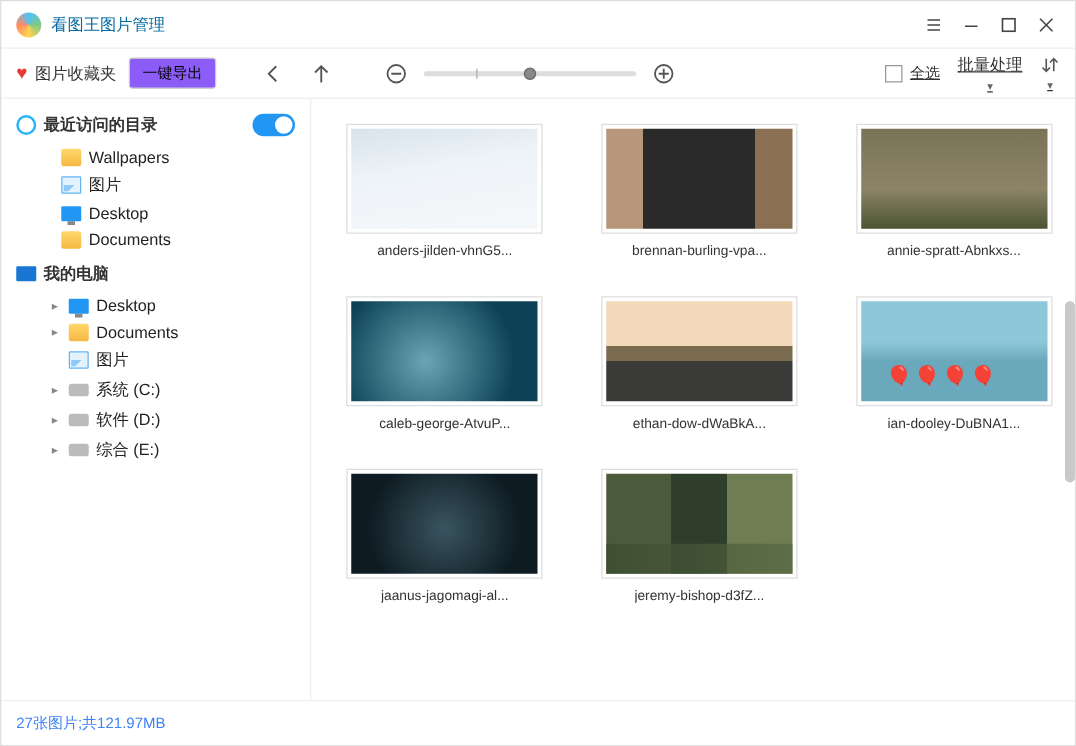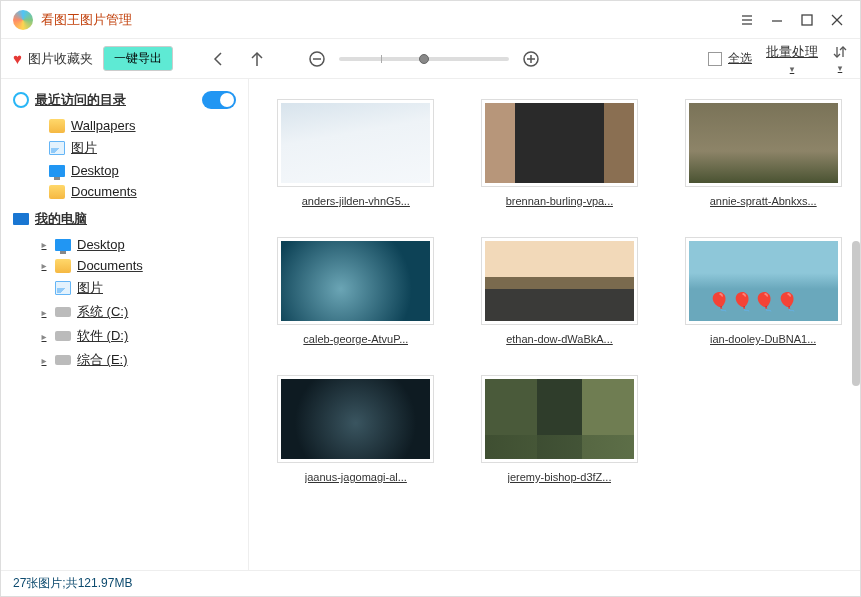--- a/index.html
+++ b/index.html
@@ -1,39 +1,39 @@
 <!DOCTYPE html>
 <html><head>
 <meta charset="utf-8">
 <style>
 * { margin:0; padding:0; box-sizing:border-box; font-family:"Microsoft YaHei",sans-serif; }
 body { background:#fff; font-size:12px; color:#333; }
 .window { width:861px; height:597px; display:flex; flex-direction:column; border:1px solid #ddd; position:relative; }
 .titlebar { height:38px; display:flex; align-items:center; padding:0 8px 0 12px; border-bottom:1px solid #eee; }
 .titlebar .app-icon { width:20px; height:20px; border-radius:50%; background:conic-gradient(#4fc3f7,#81c784,#ffd54f,#ff8a65,#4fc3f7); margin-right:8px; }
-.titlebar .title { font-size:13px; color:#c2410c; }
+.titlebar .title { font-size:13px; color:#0369a1; }
 .titlebar .spacer { flex:1; }
 .win-btn { width:30px; height:30px; display:flex; align-items:center; justify-content:center; color:#555; }
 .win-btn svg { width:14px; height:14px; stroke:#444; stroke-width:1.3; fill:none; }
 .toolbar { height:40px; display:flex; align-items:center; padding:0 12px; border-bottom:1px solid #eee; gap:10px; }
 .fav { display:flex; align-items:center; gap:6px; font-size:13px; }
 .heart { color:#e53935; font-size:15px; }
-.export-btn { background:#5eead4; border:1px solid #ccc; border-radius:3px; padding:3px 10px; font-size:12px; }
+.export-btn { background:#8b5cf6; border:1px solid #ccc; border-radius:3px; padding:3px 10px; font-size:12px; }
 .tb-sep { flex:0 0 12px; }
 .icon-btn { width:28px; height:28px; display:flex; align-items:center; justify-content:center; }
 .icon-btn svg { width:18px; height:18px; stroke:#555; stroke-width:1.5; fill:none; }
 .zoom { display:flex; align-items:center; gap:8px; }
 .slider { width:170px; height:4px; background:#ddd; border-radius:2px; position:relative; }
 .slider .thumb { position:absolute; top:50%; left:50%; width:10px; height:10px; background:#888; border:1px solid #666; border-radius:50%; transform:translate(-50%,-50%); }
 .slider .tick { position:absolute; top:50%; left:25%; width:1px; height:8px; background:#aaa; transform:translateY(-50%); }
 .tool-right { margin-left:auto; display:flex; align-items:center; gap:14px;text-decoration:underline; }
 .chk { width:14px; height:14px; border:1px solid #999; }
 .menu-txt { display:flex; align-items:center; gap:3px; font-size:13px;flex-direction:column; }
 .chev { font-size:9px; color:#666; }
-.body { flex:1; display:flex; overflow:hidden;text-decoration:underline; }
+.body { flex:1; display:flex; overflow:hidden; }
 .sidebar { width:248px; border-right:1px solid #eee; padding:8px 0; overflow-y:auto; }
 .sec-hdr { display:flex; align-items:center; padding:4px 12px 6px; gap:6px; }
 .clock-ico { width:16px; height:16px; border:2px solid #29b6f6; border-radius:50%; position:relative; }
 .sec-title { font-weight:bold; font-size:13px; }
 .toggle { margin-left:auto; width:34px; height:18px; background:#2196f3; border-radius:9px; position:relative; }
 .toggle::after { content:""; position:absolute; right:2px; top:2px; width:14px; height:14px; background:#fff; border-radius:50%; }
 .tree-item { display:flex; align-items:center; padding:3px 8px 3px 20px; gap:6px; font-size:13px; color:#222; }
 .tree-item.d1 { padding-left:38px; }
 .tree-item.d2 { padding-left:48px; }
 .expand { width:10px; font-size:10px; color:#888; text-align:center; }
@@ -57,21 +57,21 @@
 .t3 { background:linear-gradient(#b9e3ec 55%,#0a7da1 55%); position:relative; }
 .emoji { position:absolute; right:22px; bottom:4px; width:42px; height:34px; background:#222; border-radius:50% 50% 40% 40%; }
 .emoji::after { content:""; position:absolute; bottom:4px; left:10px; width:22px; height:16px; background:#f5c99e; border-radius:50%; }
 .t4 { background:radial-gradient(circle at 40% 60%,#6ba5b5,#0d4256 70%); }
 .t5 { background:linear-gradient(#f2d9b9 45%,#7a6a4e 45% 60%,#3a3a38 60%); }
 .t6 { background:linear-gradient(#8ec7d9 40%,#6aa8bc 60%); position:relative; }
 .t6::before { content:"🎈🎈🎈🎈"; position:absolute; bottom:8px; left:20px; font-size:18px; }
 .t7 { background:radial-gradient(circle at 50% 55%,#3a5560,#0e1b22 70%); }
 .t8 { background:linear-gradient(to right,#4a5a3a 35%,#2f3d2b 35% 65%,#6f7d52 65%); position:relative; }
 .t8::after { content:""; position:absolute; bottom:0; left:0; right:0; height:30%; background:linear-gradient(to right,#3a4a2e,#556843); opacity:.7; }
-.statusbar { height:26px; border-top:1px solid #eee; display:flex; align-items:center; padding:0 12px; font-size:12px; color:#0c4a6e; }
+.statusbar { height:36px; border-top:1px solid #eee; display:flex; align-items:center; padding:0 12px; font-size:12px; color:#3b82f6; }
 .scroll-ind { position:absolute; right:0; top:240px; width:8px; height:145px; background:#c9c9c9; border-radius:4px; }
 </style>
 </head>
 <body>
 
 <div class="window">
   <div class="titlebar">
     <div class="app-icon"></div>
     <div class="title">看图王图片管理</div>
     <div class="spacer"></div>

